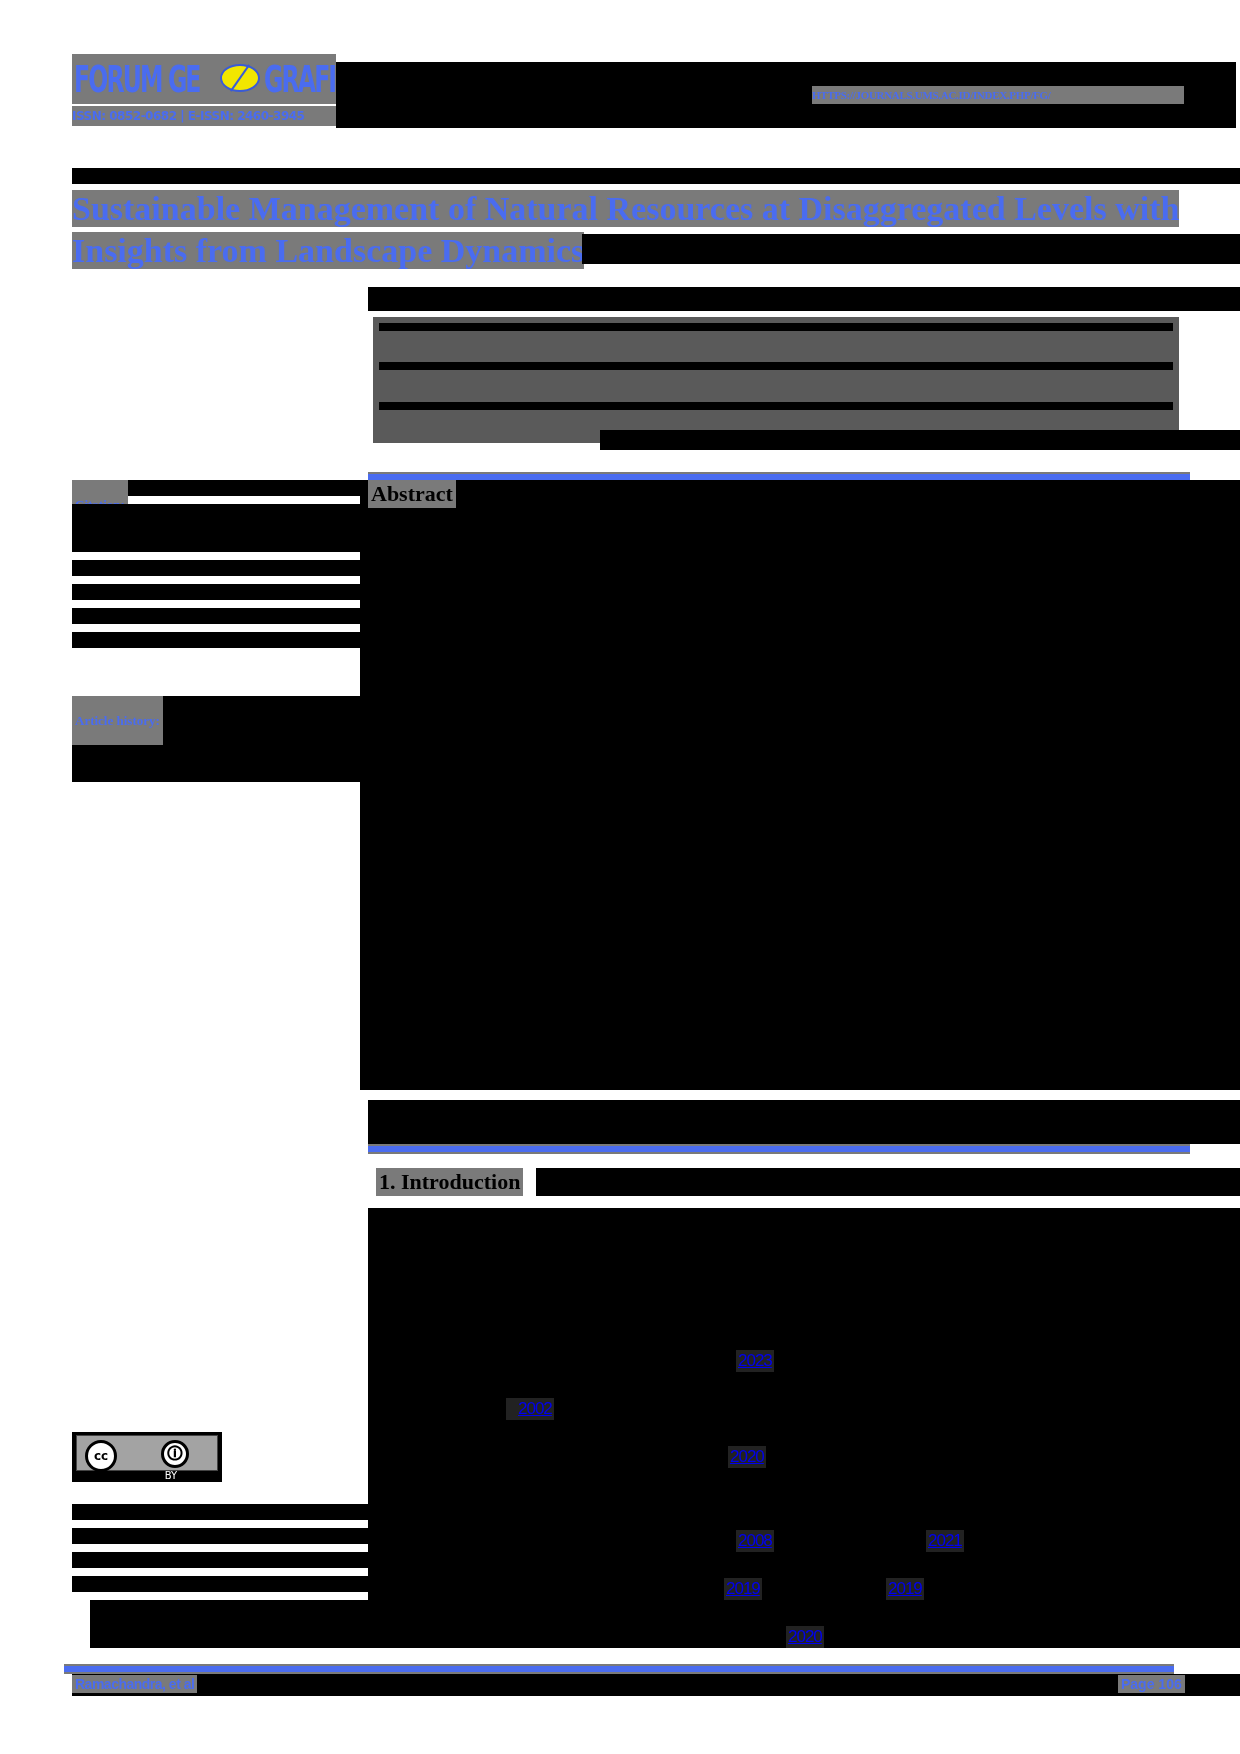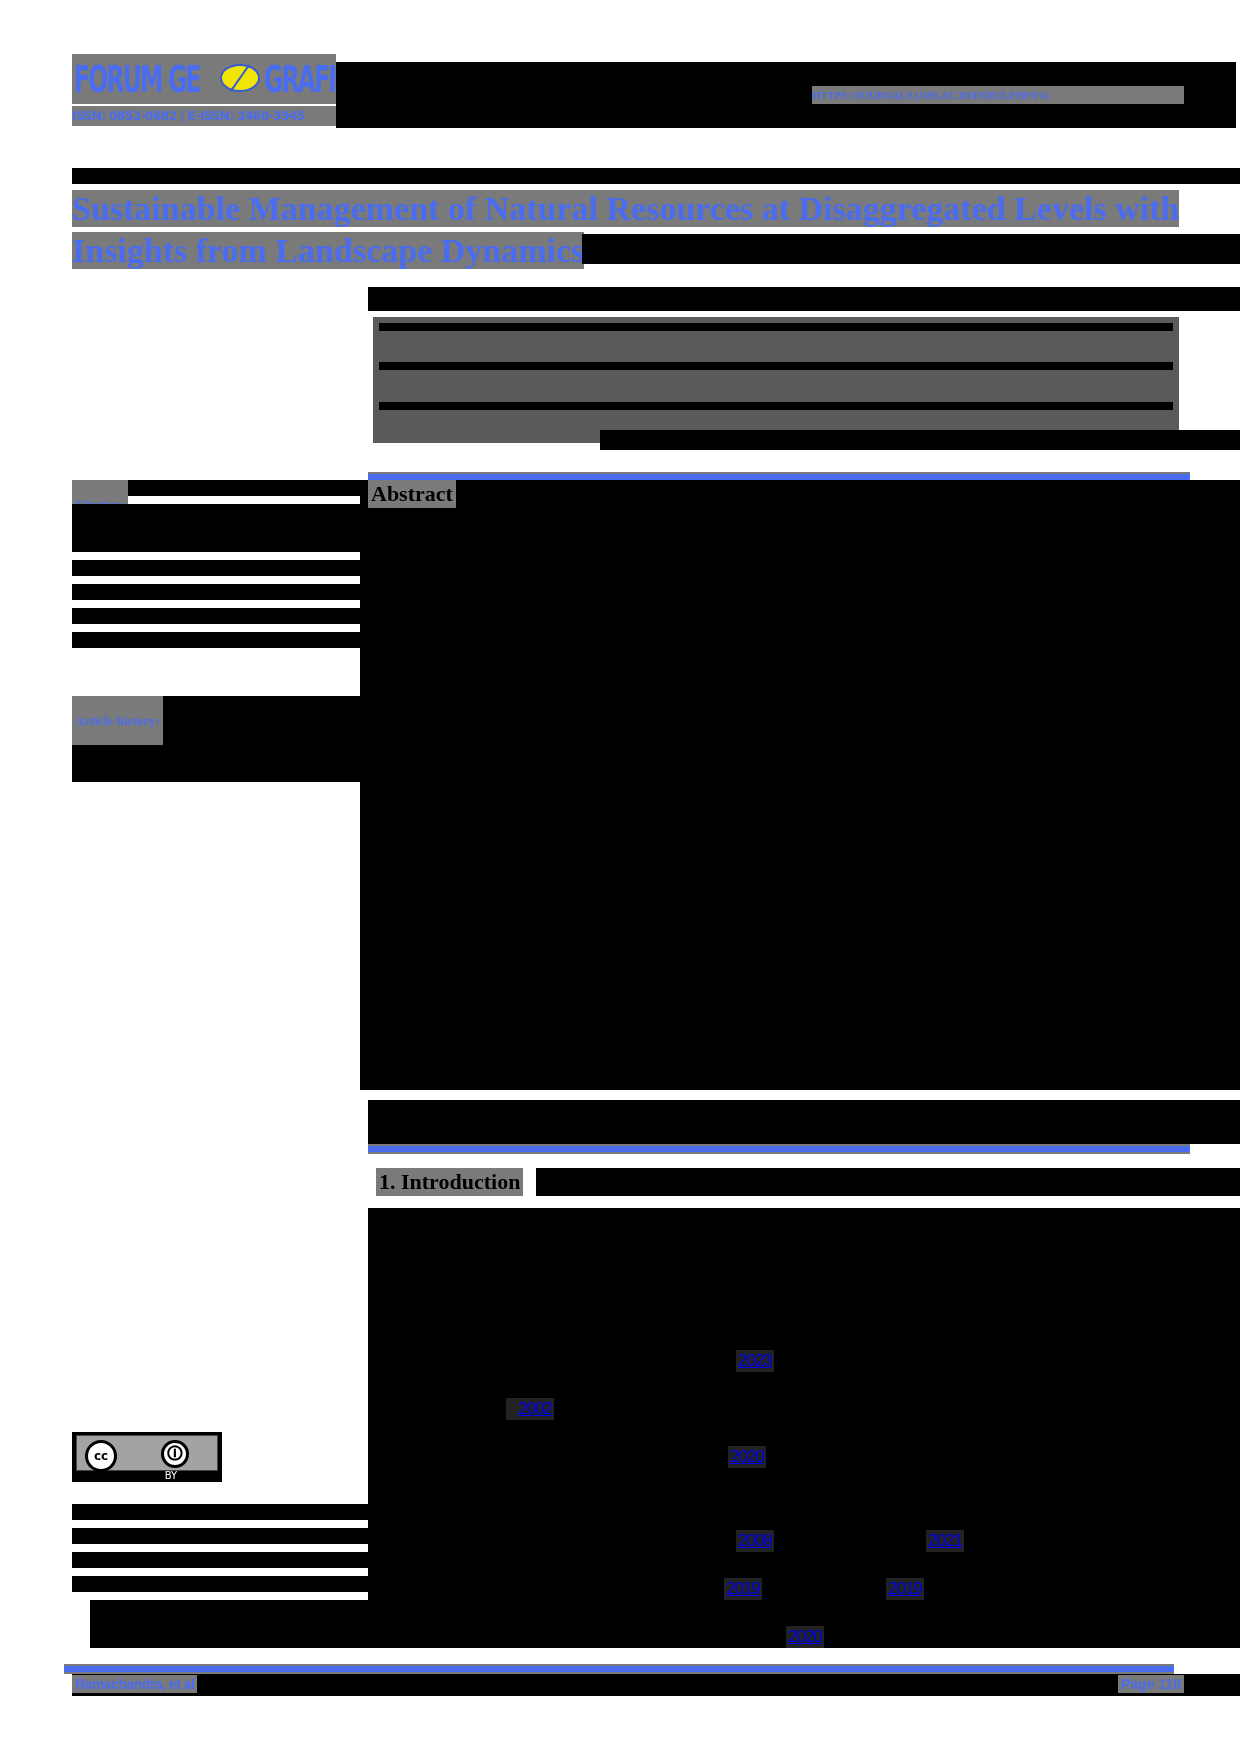--- a/index.html
+++ b/index.html
@@ -100,13 +100,13 @@
 </div>
 <div class="redact" style="left:72px; top:1504px; width:296px; height:16px;"></div>
 <div class="redact" style="left:72px; top:1528px; width:296px; height:16px;"></div>
 <div class="redact" style="left:72px; top:1552px; width:296px; height:16px;"></div>
 <div class="redact" style="left:72px; top:1576px; width:296px; height:16px;"></div>
 <div class="redact" style="left:90px; top:1600px; width:278px; height:48px;"></div>
 
 <div class="rule" style="left:64px; top:1664px; width:1110px;"></div>
 <div class="redact" style="left:72px; top:1674px; width:1168px; height:22px;"></div>
 <div class="abs footer-left">Ramachandra, et al</div>
-<div class="abs footer-right">Page 118</div>
+<div class="abs footer-right">Page 106</div>
 
 </body></html>

